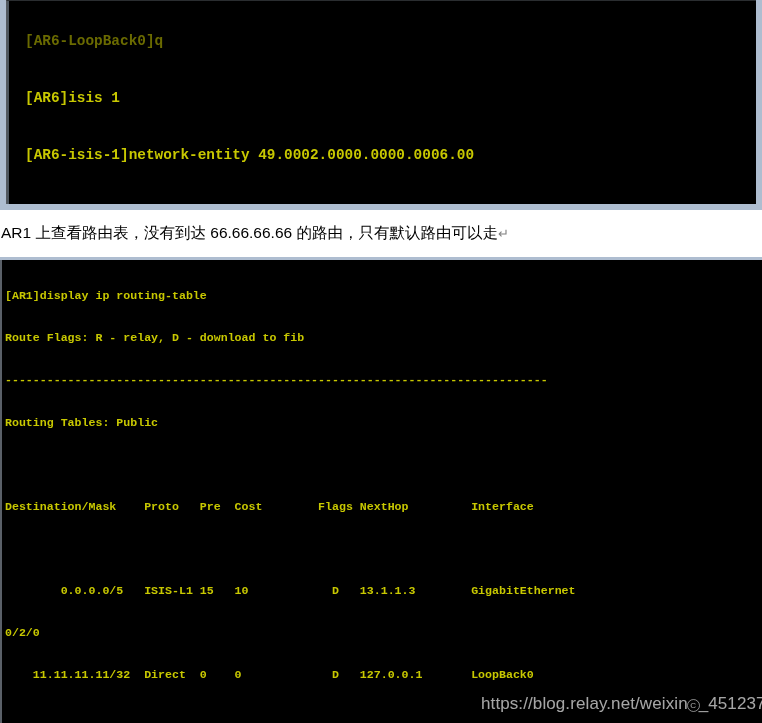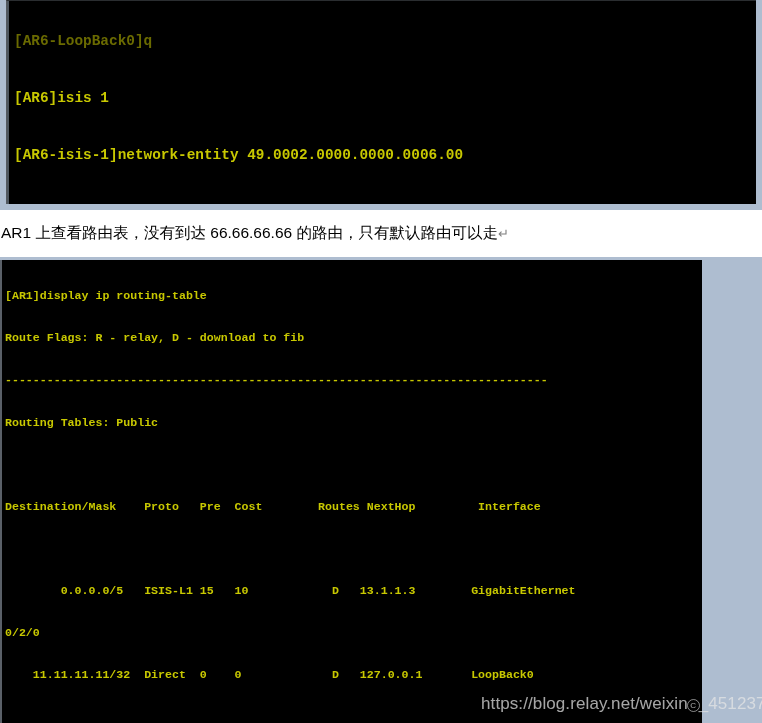--- a/index.html
+++ b/index.html
@@ -53,21 +53,21 @@
     left: 7px;
     top: -7px;
     font-family: "Liberation Mono", "DejaVu Sans Mono", monospace;
     font-size: 14.4px;
     line-height: 19px;
     font-weight: bold;
     color: #c8c800;
     white-space: pre;
     letter-spacing: 0px;
   }
-  .t1-lines .ln { display: block; height: 19px; }
+  .t1-lines .ln { display: block; height: 19px; margin-left: 11px; }
   .t1-lines .ln.clip { color: #6a6a00; }
 
   
   .caption {
     position: absolute;
     left: 0;
     top: 210px;
     width: 762px;
     height: 47px;
     background: #ffffff;
@@ -93,21 +93,21 @@
     top: 257px;
     width: 762px;
     height: 466px;
     background: #aebdd0;
     box-sizing: border-box;
   }
   .term2-inner {
     position: absolute;
     left: 0;
     top: 3px;
-    width: 702px;
+    width: 762px;
     height: 463px;
     background: #000000;
     overflow: hidden;
   }
   .term2-inner::before {
     content: "";
     position: absolute;
     left: 0; top: 0;
     width: 2px; height: 100%;
     background: #5a6068;
@@ -177,21 +177,21 @@
   </div>
 
   <div class="term2-wrap">
     <div class="term2-inner">
       <div class="t2-lines">
         <span class="ln">[AR1]display ip routing-table</span>
         <span class="ln">Route Flags: R - relay, D - download to fib</span>
         <span class="ln">------------------------------------------------------------------------------</span>
         <span class="ln">Routing Tables: Public</span>
         <span class="ln"></span>
-        <span class="ln">Destination/Mask    Proto   Pre  Cost        Routes NextHop         Interface</span>
+        <span class="ln">Destination/Mask    Proto   Pre  Cost        Flags NextHop         Interface</span>
         <span class="ln"></span>
         <span class="ln">        0.0.0.0/5   ISIS-L1 15   10            D   13.1.1.3        GigabitEthernet</span>
         <span class="ln">0/2/0</span>
         <span class="ln">    11.11.11.11/32  Direct  0    0             D   127.0.0.1       LoopBack0</span>
         
         
         
         
         
         

